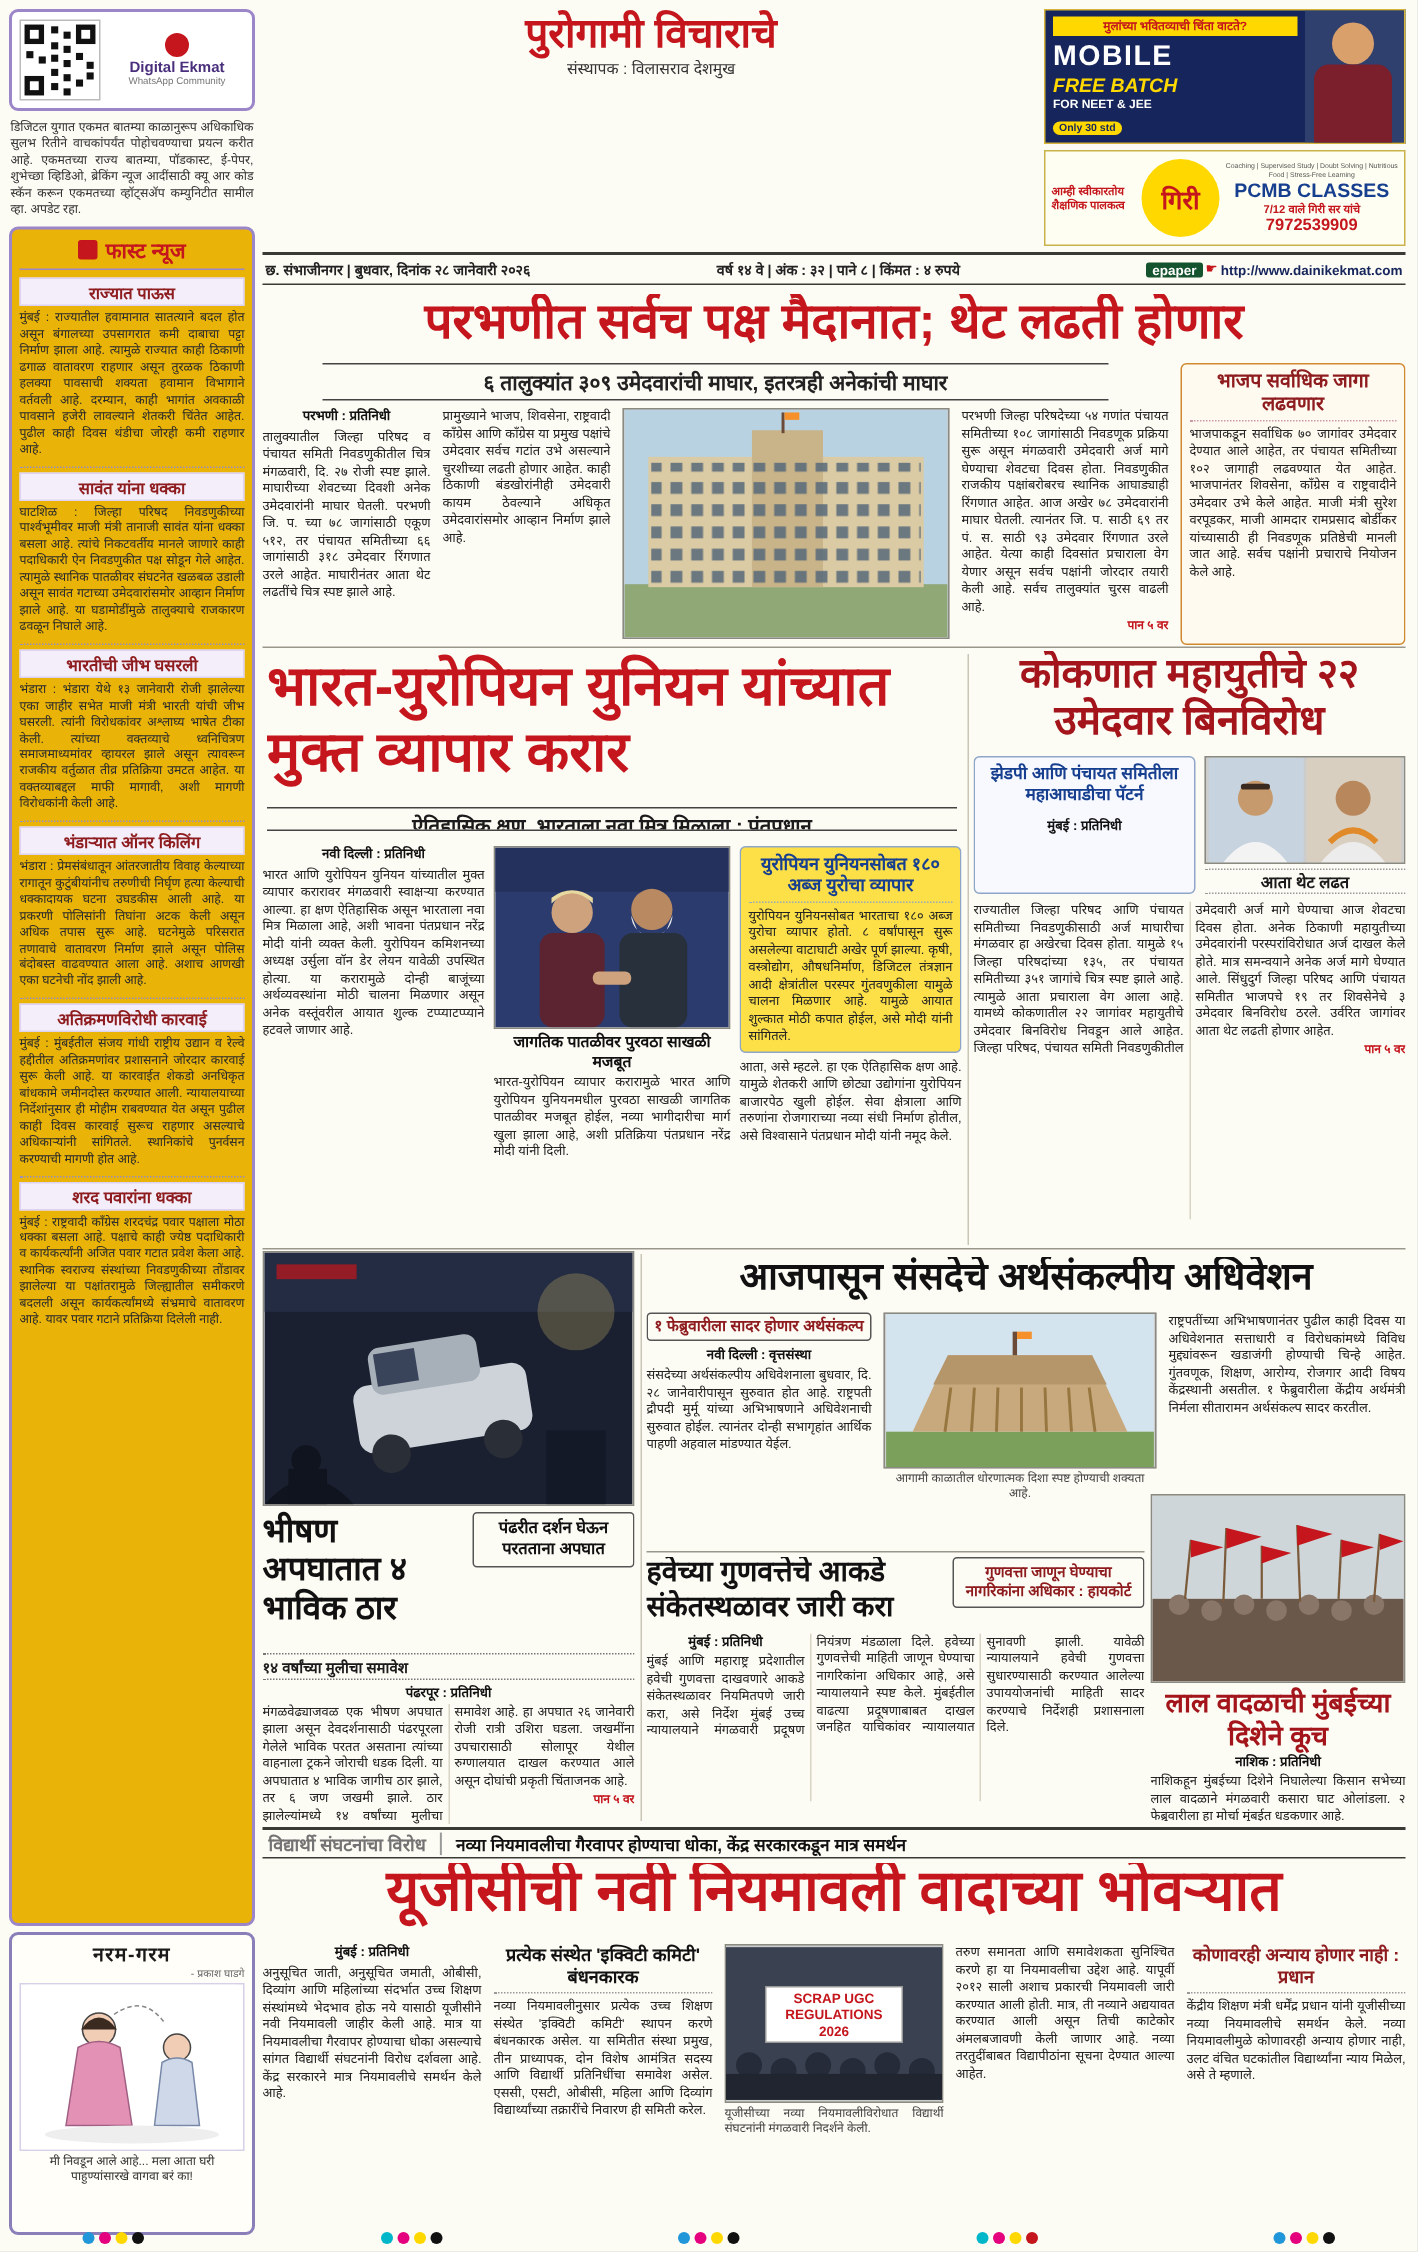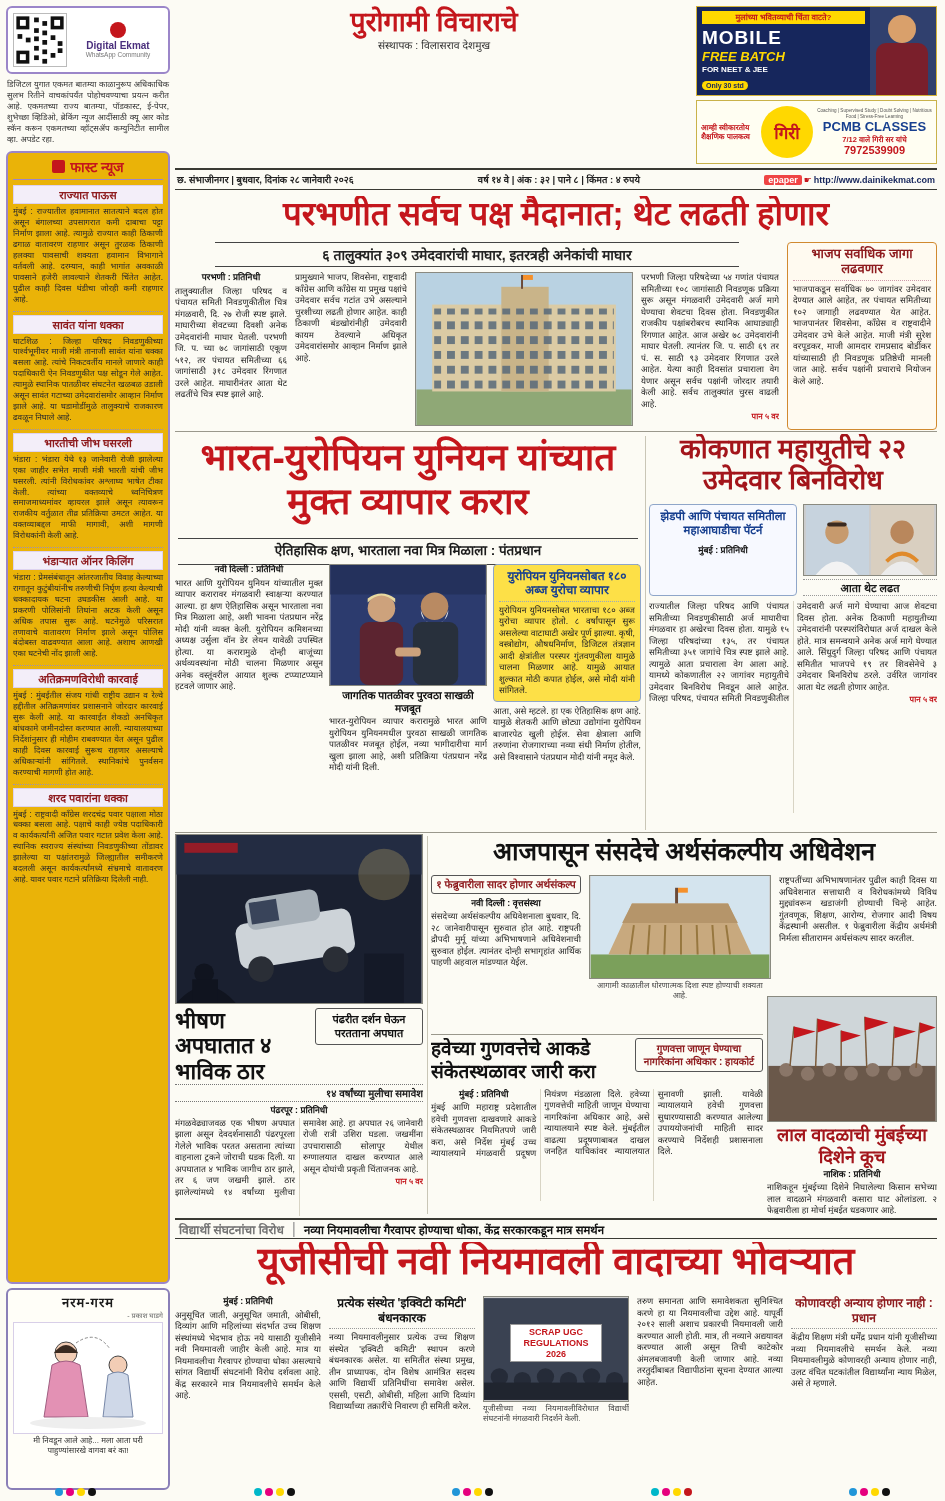--- a/index.html
+++ b/index.html
@@ -61,37 +61,37 @@
 .ad2-brand{width:52px;height:52px;flex:none;background:#ffd800;border-radius:50%;display:flex;align-items:center;justify-content:center;font-size:17px;font-weight:bold;color:#c4161c;}
 .ad2-right{flex:1;min-width:0;text-align:center;}
 .ad2-serv{font-size:4.6px;color:#555;line-height:1.2;}
 .ad2-name{font-size:13px;font-weight:bold;color:#173f8f;}
 .ad2-note{font-size:7.5px;color:#c4161c;font-weight:bold;}
 .ad2-phone{font-size:11px;font-weight:bold;color:#c4161c;}
 
 
 #dateline{left:175px;top:168px;width:762px;height:22px;border-top:2px solid #3a3a34;border-bottom:1px solid #3a3a34;display:flex;align-items:center;justify-content:space-between;font-size:9.5px;font-weight:bold;color:#222;padding:0 2px;}
 .ep{display:flex;align-items:center;gap:2px;font-size:9px;}
-.ep-label{color:#fff;background:#ef4444;padding:0 4px;border-radius:2px;font-weight:bold;}
+.ep-label{color:#fff;background:#14532d;padding:0 4px;border-radius:2px;font-weight:bold;}
 .ep-hand{color:#c4161c;}
 .ep a{color:#16265c;text-decoration:none;font-weight:bold;}
 
 
 #lead-headline{left:180px;top:196px;width:752px;height:42px;text-align:center;font-size:33px;font-weight:bold;color:#c4161c;line-height:1.1;overflow:hidden;}
 #lead-content{left:175px;top:242px;width:762px;height:188px;display:flex;gap:8px;overflow:hidden;}
 .lead-left{width:604px;flex:none;}
 .lead-sub{border-top:1.5px solid #444;border-bottom:1.5px solid #444;text-align:center;font-size:14px;font-weight:bold;color:#222;padding:2px 0;margin:0 40px 5px;}
 .lead-cols{display:flex;gap:8px;height:156px;overflow:hidden;}
 .lc{flex:none;overflow:hidden;}
 .bjp-box{flex:1;border:1.5px solid #d1892f;border-radius:4px;background:#fffaf0;padding:4px 5px;overflow:hidden;}
 .bjp-title{font-size:13px;font-weight:bold;color:#8e1b1e;text-align:center;line-height:1.15;border-bottom:1px dotted #c9a;padding-bottom:3px;margin-bottom:3px;}
 
 
-#eu-headline{left:178px;top:436px;width:460px;height:98px;font-size:37px;font-weight:bold;color:#c4161c;line-height:1.18;overflow:hidden;text-align:center;}
-#eu-sub{left:178px;top:538px;width:460px;height:27px;border-top:1.5px solid #444;border-bottom:1.5px solid #444;text-align:center;font-size:13.5px;font-weight:bold;padding:2px 0;overflow:hidden;}
+#eu-headline{left:178px;top:436px;width:460px;height:98px;font-size:37px;font-weight:bold;color:#c4161c;line-height:1.18;overflow:hidden;}
+#eu-sub{left:178px;top:538px;width:460px;height:16px;border-top:1.5px solid #444;border-bottom:1.5px solid #444;text-align:center;font-size:13.5px;font-weight:bold;padding:2px 0;overflow:hidden;}
 #eu-content{left:175px;top:564px;width:466px;height:266px;display:flex;gap:6px;overflow:hidden;}
 .eu-colA{width:148px;flex:none;overflow:hidden;}
 .eu-colB{width:158px;flex:none;overflow:hidden;}
 .eu-colC{width:148px;flex:none;overflow:hidden;}
 .eu-capt{font-size:10.5px;font-weight:bold;color:#111;text-align:center;margin:3px 0 2px;line-height:1.2;}
 .eu-box{border:1.5px solid #8fa6c9;border-radius:4px;background:#fde047;padding:4px 5px;}
 .eu-box-t{font-size:12px;font-weight:bold;color:#173f8f;text-align:center;line-height:1.2;border-bottom:1px dotted #9ab;padding-bottom:3px;margin-bottom:3px;}
 
 
 #konkan{left:649px;top:434px;width:288px;height:396px;overflow:hidden;}
@@ -101,21 +101,21 @@
 .kk-sub-t{font-size:11.5px;font-weight:bold;color:#173f8f;text-align:center;line-height:1.25;}
 .kk-photos{flex:1;}
 .kk-label{font-size:11px;font-weight:bold;text-align:center;margin-top:3px;border-top:1px dotted #999;border-bottom:1px dotted #999;}
 .kk-body{margin-top:5px;column-count:2;column-gap:8px;column-rule:1px solid #d8d4c4;height:212px;overflow:hidden;}
 
 
 #accident{left:175px;top:834px;width:248px;height:382px;overflow:hidden;}
 .ac-row{display:flex;gap:8px;margin-top:4px;align-items:center;}
 .ac-head{width:132px;flex:none;font-size:22px;font-weight:bold;color:#111;line-height:1.15;}
 .ac-box{flex:1;border:1.5px solid #555;border-radius:3px;padding:3px 4px;font-size:11px;font-weight:bold;text-align:center;color:#111;line-height:1.3;align-self:flex-start;}
-.ac-strip{border-top:1px dotted #777;border-bottom:1px dotted #777;font-size:10px;font-weight:bold;text-align:right;margin:0 0 2px;padding:1px 0;}
+.ac-strip{border-top:1px dotted #777;border-bottom:1px dotted #777;font-size:10px;font-weight:bold;text-align:left;margin:18px 0 2px;padding:1px 0;}
 .ac-body{column-count:2;column-gap:8px;column-rule:1px solid #d8d4c4;height:118px;overflow:hidden;margin-top:2px;}
 
 
 #parl{left:431px;top:838px;width:506px;height:196px;overflow:hidden;}
 .pl-head{font-size:25px;font-weight:bold;color:#111;text-align:center;line-height:1.1;height:32px;overflow:hidden;}
 .pl-row{display:flex;gap:8px;margin-top:5px;}
 .pl-colL{width:150px;flex:none;}
 .pl-box{border:1.5px solid #555;border-radius:3px;font-size:10.5px;font-weight:bold;color:#8e1b1e;text-align:center;padding:2px 3px;line-height:1.25;margin-bottom:3px;}
 .pl-mid{width:182px;flex:none;}
 .pl-cap{font-size:8px;color:#444;text-align:center;line-height:1.25;margin-top:2px;}

